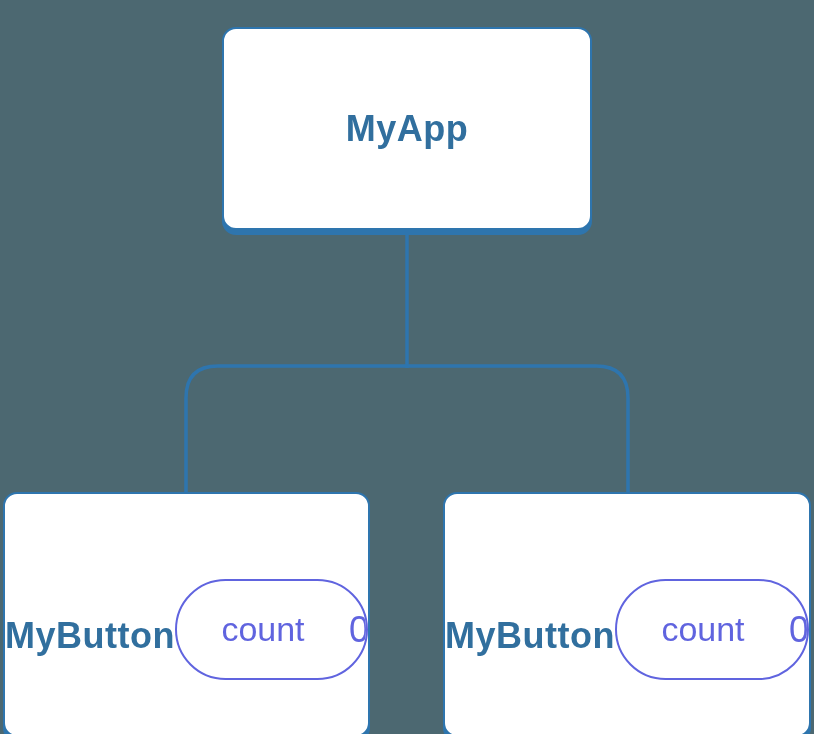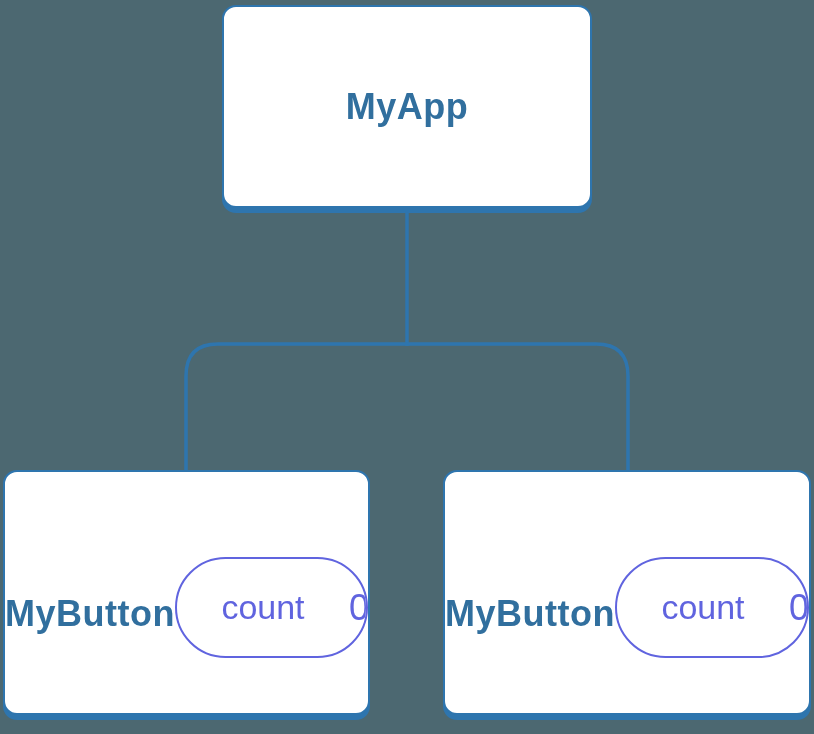--- a/index.html
+++ b/index.html
@@ -8,20 +8,21 @@
     width: 814px;
     height: 734px;
     background: var(--background, #4C6871);
     font-family: "Liberation Sans", sans-serif;
     overflow: hidden;
   }
   .stage {
     position: relative;
     width: 814px;
     height: 520px;
+    margin-top: 22px;
   }
   .connectors {
     position: absolute;
     left: 0; top: 0;
     width: 814px; height: 734px;
   }
   .node {
     position: absolute;
     background: var(--box-fill, #ffffff);
     border: 2px solid var(--box-border, #2E75AE);

